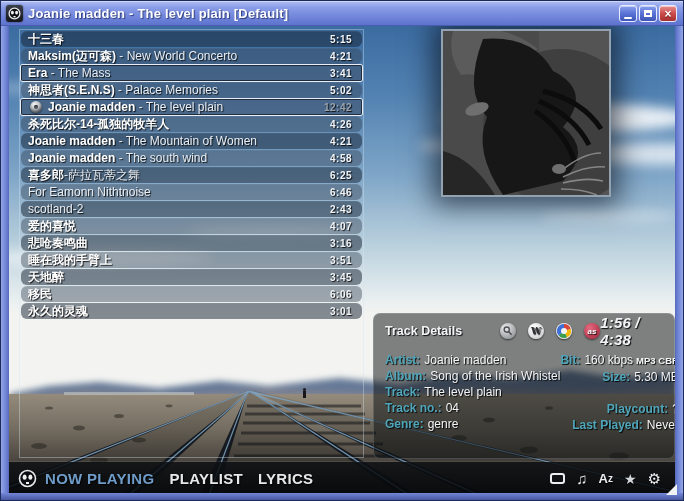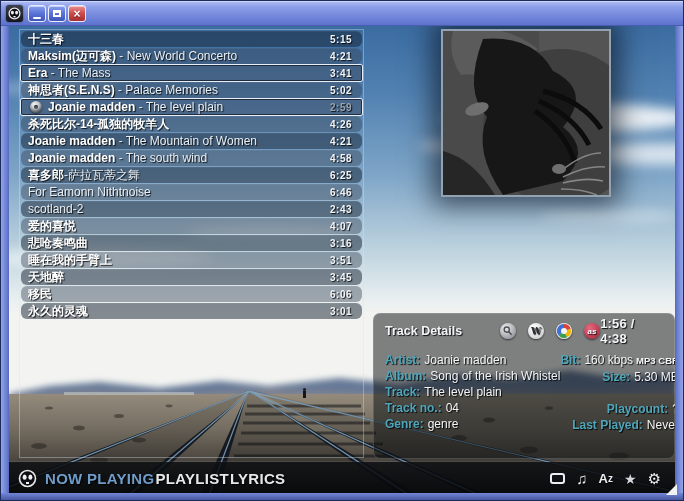--- a/index.html
+++ b/index.html
@@ -57,34 +57,34 @@
     background:#454545;overflow:hidden;}
   
   .track-panel{position:absolute;left:364px;top:287px;width:302px;height:146px;box-sizing:border-box;
     background:rgba(8,11,14,.50);border:1px solid rgba(195,210,222,.22);border-radius:7px;
     padding:8px 11px;color:#f2f4f6;text-shadow:1px 1px 1px rgba(0,0,0,.9);}
   .tp-header{display:flex;align-items:center;height:18px;}
   .tp-title{font-size:12.5px;font-weight:bold;flex:none;}
   .tp-icons{display:flex;gap:12px;margin-left:38px;flex:1;align-items:center;}
   .webicon{width:16px;height:16px;border-radius:50%;flex:none;cursor:pointer;position:relative;
     box-shadow:0 1px 2px rgba(0,0,0,.6);}
-  .tp-time{font-size:13px;font-weight:bold;letter-spacing:.2px;}
+  .tp-time{font-size:15px;font-weight:bold;letter-spacing:.2px;font-style:italic;}
   .tp-cols{display:flex;margin-top:12px;}
   .tp-left{flex:1.08;}
   .tp-right{flex:1;text-align:right;}
   .field{font-size:12px;line-height:16px;white-space:nowrap;}
   .field .lbl{color:#4fa6ba;font-weight:bold;margin-right:4px;}
   .field .sfx{font-size:9.5px;font-weight:bold;margin-left:3px;}
   .field.gap{margin-top:16px;}
   
   .bottom-bar{position:absolute;left:0;bottom:0;width:100%;height:33px;z-index:30;
     background:linear-gradient(rgba(14,17,20,.88),rgba(4,6,8,.85));
     display:flex;align-items:center;box-shadow:0 -1px 0 rgba(255,255,255,.08);}
   .logo-circle{width:19px;height:19px;margin:0 8px 0 9px;flex:none;}
-  .tabs{display:flex;gap:1px;align-items:flex-start;}
+  .tabs{display:flex;gap:15px;align-items:flex-start;}
   .tab{font-size:15px;font-weight:bold;letter-spacing:.3px;color:#e8e8e8;cursor:pointer;
     text-shadow:1px 1px 1px #000;}
   .tab.active{color:#6f9cc8;}
   .bb-icons{margin-left:auto;display:flex;align-items:center;gap:11px;margin-right:16px;color:#eceff1;}
   .bb-icons > span{cursor:pointer;display:flex;align-items:center;justify-content:center;text-shadow:0 1px 1px #000;}
   .icon-display{width:15px;height:11px;border:2px solid #eceff1;border-radius:3px;box-sizing:border-box;}
   .icon-note{font-size:15px;font-weight:bold;}
   .icon-az{font-weight:bold;font-size:13px;line-height:1;}
   .icon-az small{font-size:10px;}
   .icon-star{font-size:14px;color:#d4d8db;}
@@ -99,20 +99,21 @@
 
   <div class="titlebar">
     <span class="app-icon">
       <svg width="13" height="13" viewBox="0 0 13 13">
           <circle cx="6.5" cy="6.5" r="5.4" fill="#0c0e13" stroke="#e8e8e8" stroke-width="1.3"></circle>
           <ellipse cx="4.4" cy="5.6" rx="1.5" ry="1.9" fill="#f0f0f0"></ellipse>
           <ellipse cx="8.6" cy="5.6" rx="1.5" ry="1.9" fill="#f0f0f0"></ellipse>
           <rect x="5.4" y="9" width="2.2" height="1.4" fill="#f0f0f0"></rect>
         </svg>
     </span>
+    <span class="title-text">Joanie madden - The level plain [Default]</span>
     <span class="winbtns">
       <span class="wbtn">
           <span class="glyph-min"></span>
         </span>
       <span class="wbtn">
           <span class="glyph-max"></span>
         </span>
       <span class="wbtn close">
           <span class="glyph-close">×</span>
         </span>
@@ -241,21 +242,21 @@
     <span class="time">3:41</span>
   </div>
           <div class="row">
 
     <span class="song"><b>神思者(S.E.N.S)</b><span> - Palace Memories</span></span>
     <span class="time">5:02</span>
   </div>
           <div class="row playing">
     <span class="speaker-orb"></span>
     <span class="song"><b>Joanie madden</b><span> - The level plain</span></span>
-    <span class="time">2:59</span>
+    <span class="time">12:42</span>
   </div>
           <div class="row">
 
     <span class="song"><b>杀死比尔-14-孤独的牧羊人</b><span></span></span>
     <span class="time">4:26</span>
   </div>
           <div class="row">
 
     <span class="song"><b>Joanie madden</b><span> - The Mountain of Women</span></span>
     <span class="time">4:21</span>

